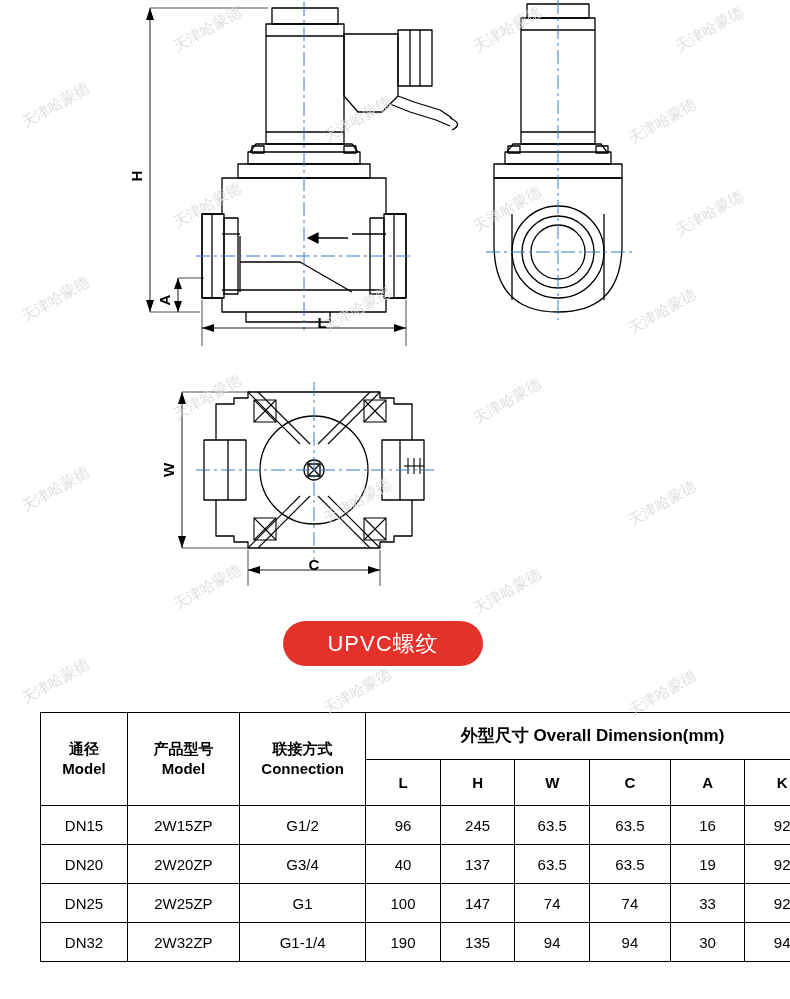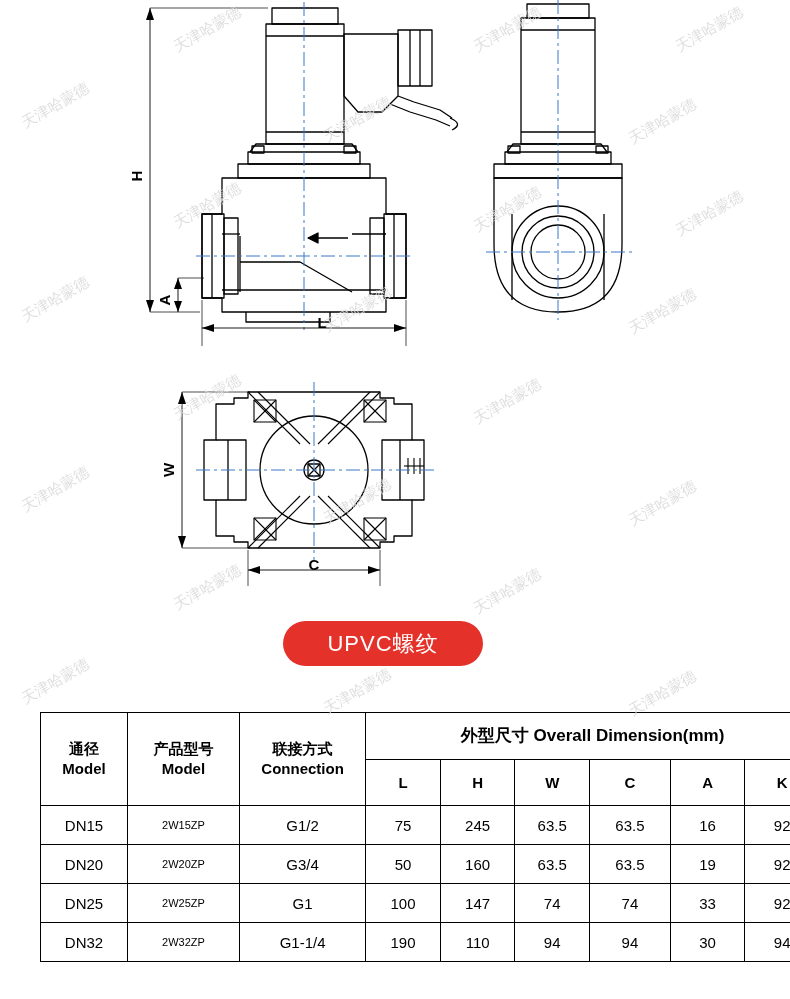--- a/index.html
+++ b/index.html
@@ -46,21 +46,21 @@
     font-size:15px;
     font-family:"Liberation Sans", sans-serif;
     color:#000;
     padding:0;
     height:38px;
   }
   th{font-weight:bold;}
   .hdr-tall{height:92px;}
   .dim-head{font-size:17px;font-weight:bold;}
   .two-line span{display:block;line-height:20px;}
-  td.model{font-size:11px;}
+  td.model{font-size:15px;}
   col.c0{width:84px;}
   col.c1{width:108px;}
   col.c2{width:122px;}
   col.c3{width:72px;}
   col.c4{width:72px;}
   col.c5{width:72px;}
   col.c6{width:78px;}
   col.c7{width:72px;}
   col.c8{width:72px;}
 </style>
@@ -298,33 +298,33 @@
         <th>C</th>
         <th>A</th>
         <th>K</th>
       </tr>
     </thead>
     <tbody>
       <tr>
         <td>DN15</td>
         <td class="model">2W15ZP</td>
         <td>G1/2</td>
-        <td>75</td>
+        <td>96</td>
         <td>245</td>
         <td>63.5</td>
         <td>63.5</td>
         <td>16</td>
         <td>92</td>
       </tr>
       <tr>
         <td>DN20</td>
         <td class="model">2W20ZP</td>
         <td>G3/4</td>
-        <td>50</td>
-        <td>160</td>
+        <td>40</td>
+        <td>137</td>
         <td>63.5</td>
         <td>63.5</td>
         <td>19</td>
         <td>92</td>
       </tr>
       <tr>
         <td>DN25</td>
         <td class="model">2W25ZP</td>
         <td>G1</td>
         <td>100</td>
@@ -332,21 +332,21 @@
         <td>74</td>
         <td>74</td>
         <td>33</td>
         <td>92</td>
       </tr>
       <tr>
         <td>DN32</td>
         <td class="model">2W32ZP</td>
         <td>G1-1/4</td>
         <td>190</td>
-        <td>110</td>
+        <td>135</td>
         <td>94</td>
         <td>94</td>
         <td>30</td>
         <td>94</td>
       </tr>
     </tbody>
   </table>
 </div>
 
 </body></html>

